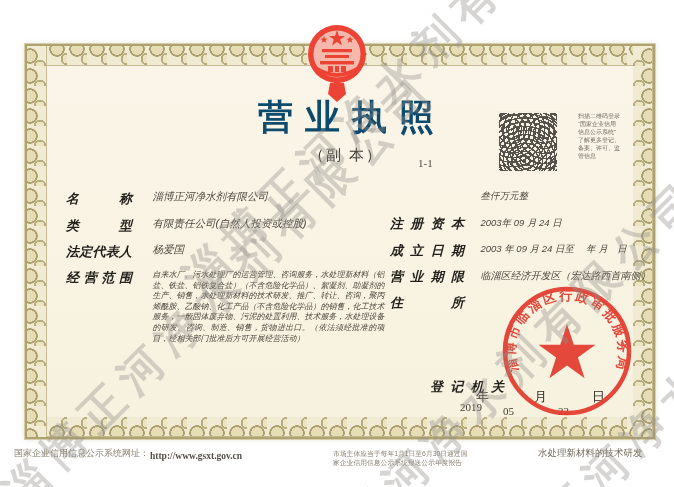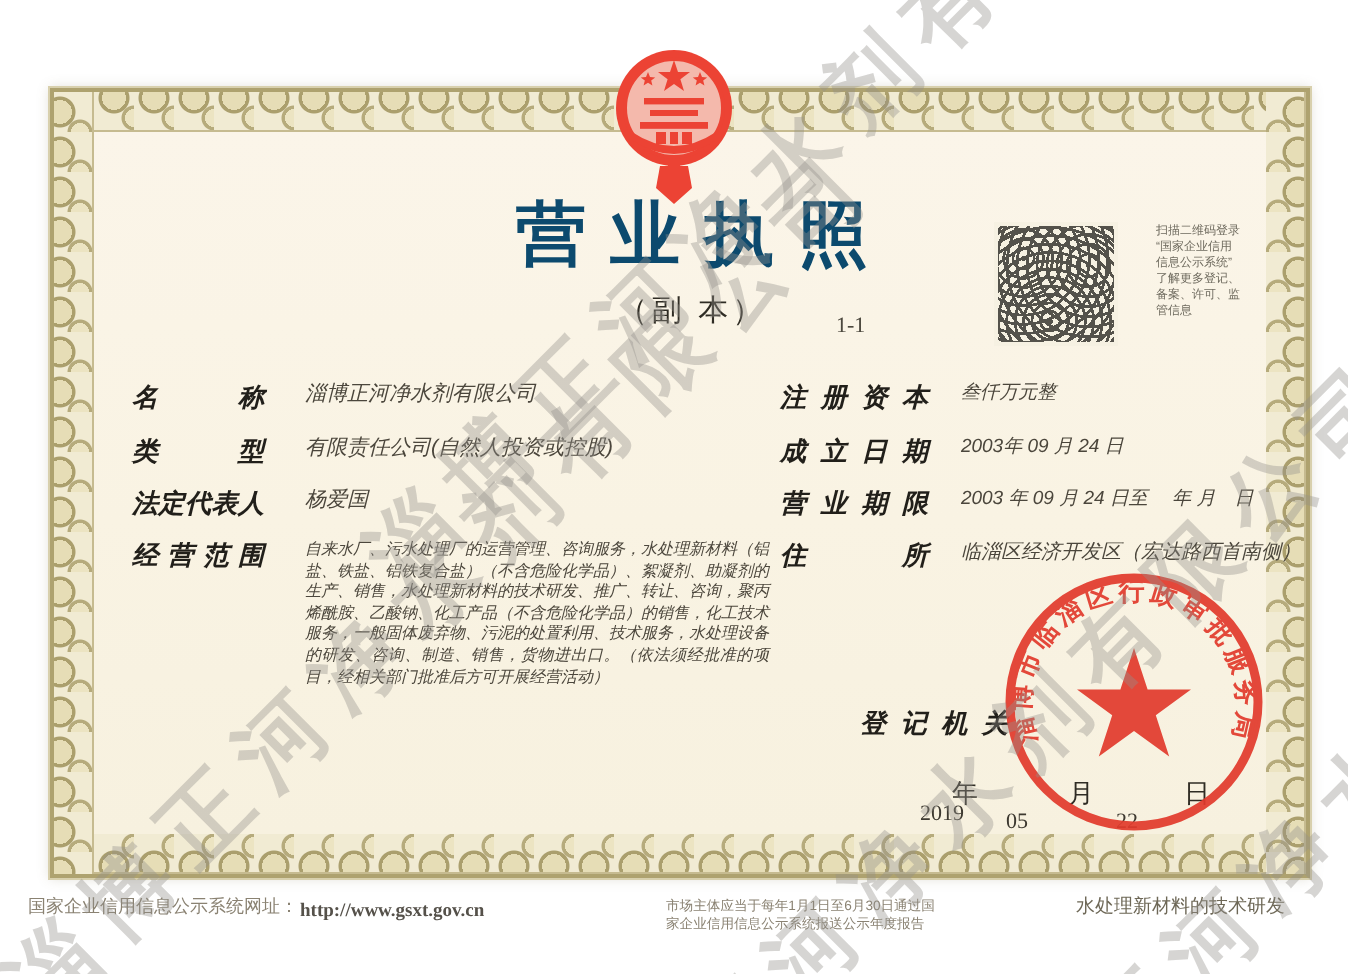--- a/index.html
+++ b/index.html
@@ -53,21 +53,21 @@
       repeating-radial-gradient(circle at 78% 34%, #2c2b26 0 1.4px, rgba(0,0,0,0) 1.4px 5px),
       repeating-radial-gradient(circle at 45% 82%, #2c2b26 0 1.4px, rgba(0,0,0,0) 1.4px 4.2px);
   }
   .qr-caption { position:absolute; left:578px; top:112px; width:54px; z-index:4;
     font-size:6px; line-height:8px; color:#6e6a5e; }
   
   .row { position:absolute; z-index:4;font-style:italic; }
   .jlabel { display:inline-block; font-weight:bold; color:#211f1a; font-size:13px;
     text-align:justify; text-align-last:justify; vertical-align:top; }
   .lab-l { width:66px; }
-  .lab-r { width:74px; }
+  .lab-r { width:74px;margin-top:25px; }
   .val { display:inline-block; vertical-align:top; color:#4b463c; }
   .val-l { margin-left:16px; width:232px; font-size:10.5px; }
   .val-r { margin-left:12px; width:185px; font-size:9.5px; white-space:nowrap; }
   .scope { font-size:8px; line-height:10.6px; margin-top:1px; white-space:normal; text-align:justify; }
   .addr { font-size:10px; }
   
   .registrar { position:absolute; left:430px; top:353px; z-index:4; }
   .seal { position:absolute; left:500px; top:284px; z-index:6; opacity:.92; }
   .date-part { position:absolute; z-index:4; font-size:13px; color:#2f2c24; }
   .date-num { position:absolute; z-index:4; font-size:11px; color:#3d3930; font-family:"Liberation Serif",serif; }

